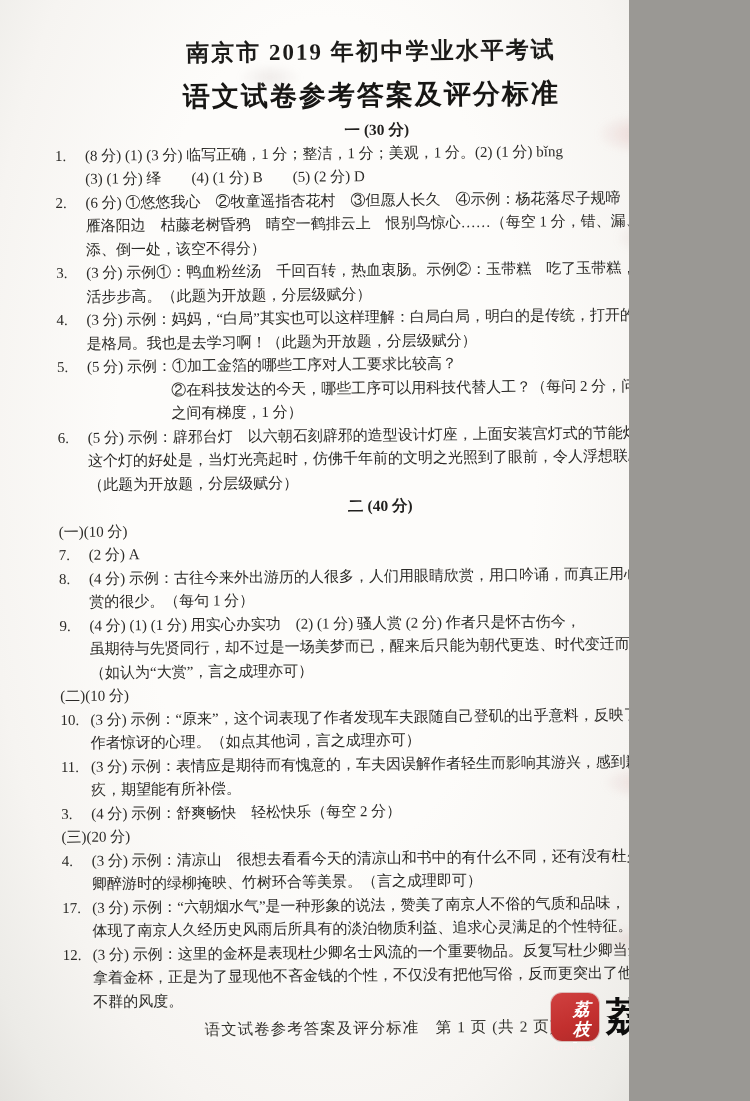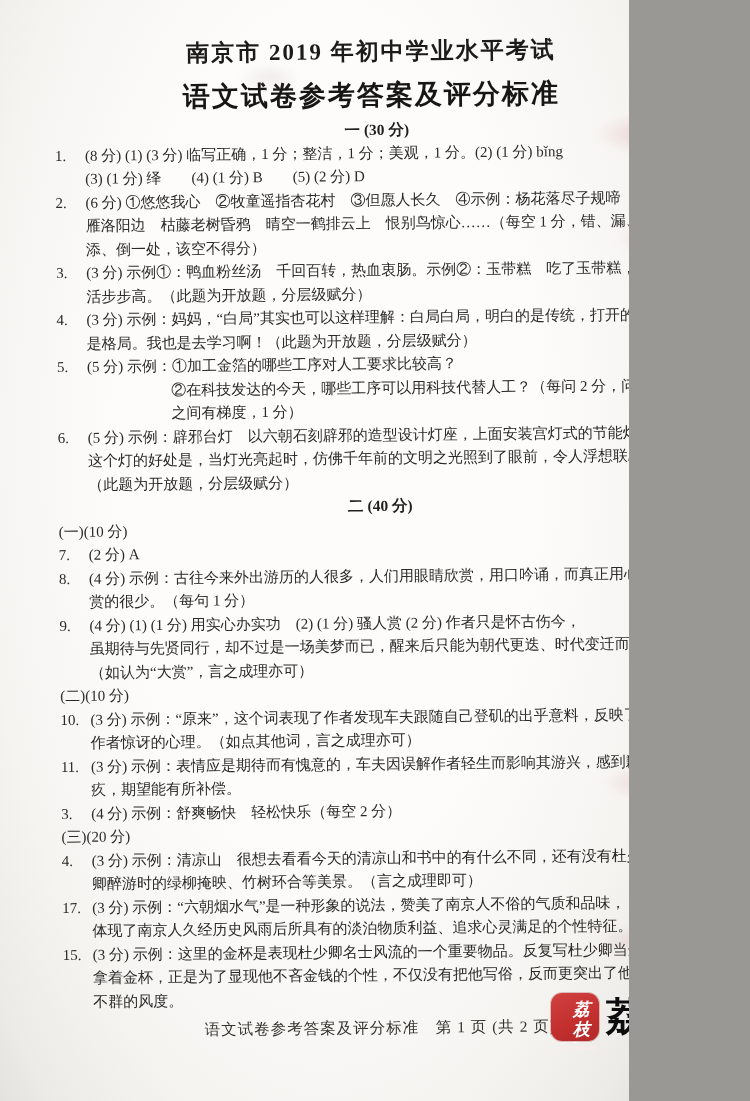--- a/index.html
+++ b/index.html
@@ -204,21 +204,21 @@
           </div>
         </div>
         <div class="item">
           <span class="num">17.</span>
           <div class="body">
             <div class="txt">(3 分) 示例：“六朝烟水气”是一种形象的说法，赞美了南京人不俗的气质和品味，
 体现了南京人久经历史风雨后所具有的淡泊物质利益、追求心灵满足的个性特征。</div>
           </div>
         </div>
         <div class="item">
-          <span class="num">15.</span>
+          <span class="num">12.</span>
           <div class="body">
             <div class="txt">(3 分) 示例：这里的金杯是表现杜少卿名士风流的一个重要物品。反复写杜少卿当众
 拿着金杯，正是为了显现他不吝金钱的个性，不仅没有把他写俗，反而更突出了他卓然
 不群的风度。</div>
           </div>
         </div>
       </div>
     <div class="footer">语文试卷参考答案及评分标准　第 1 页 (共 2 页)</div>
   </div>
 

